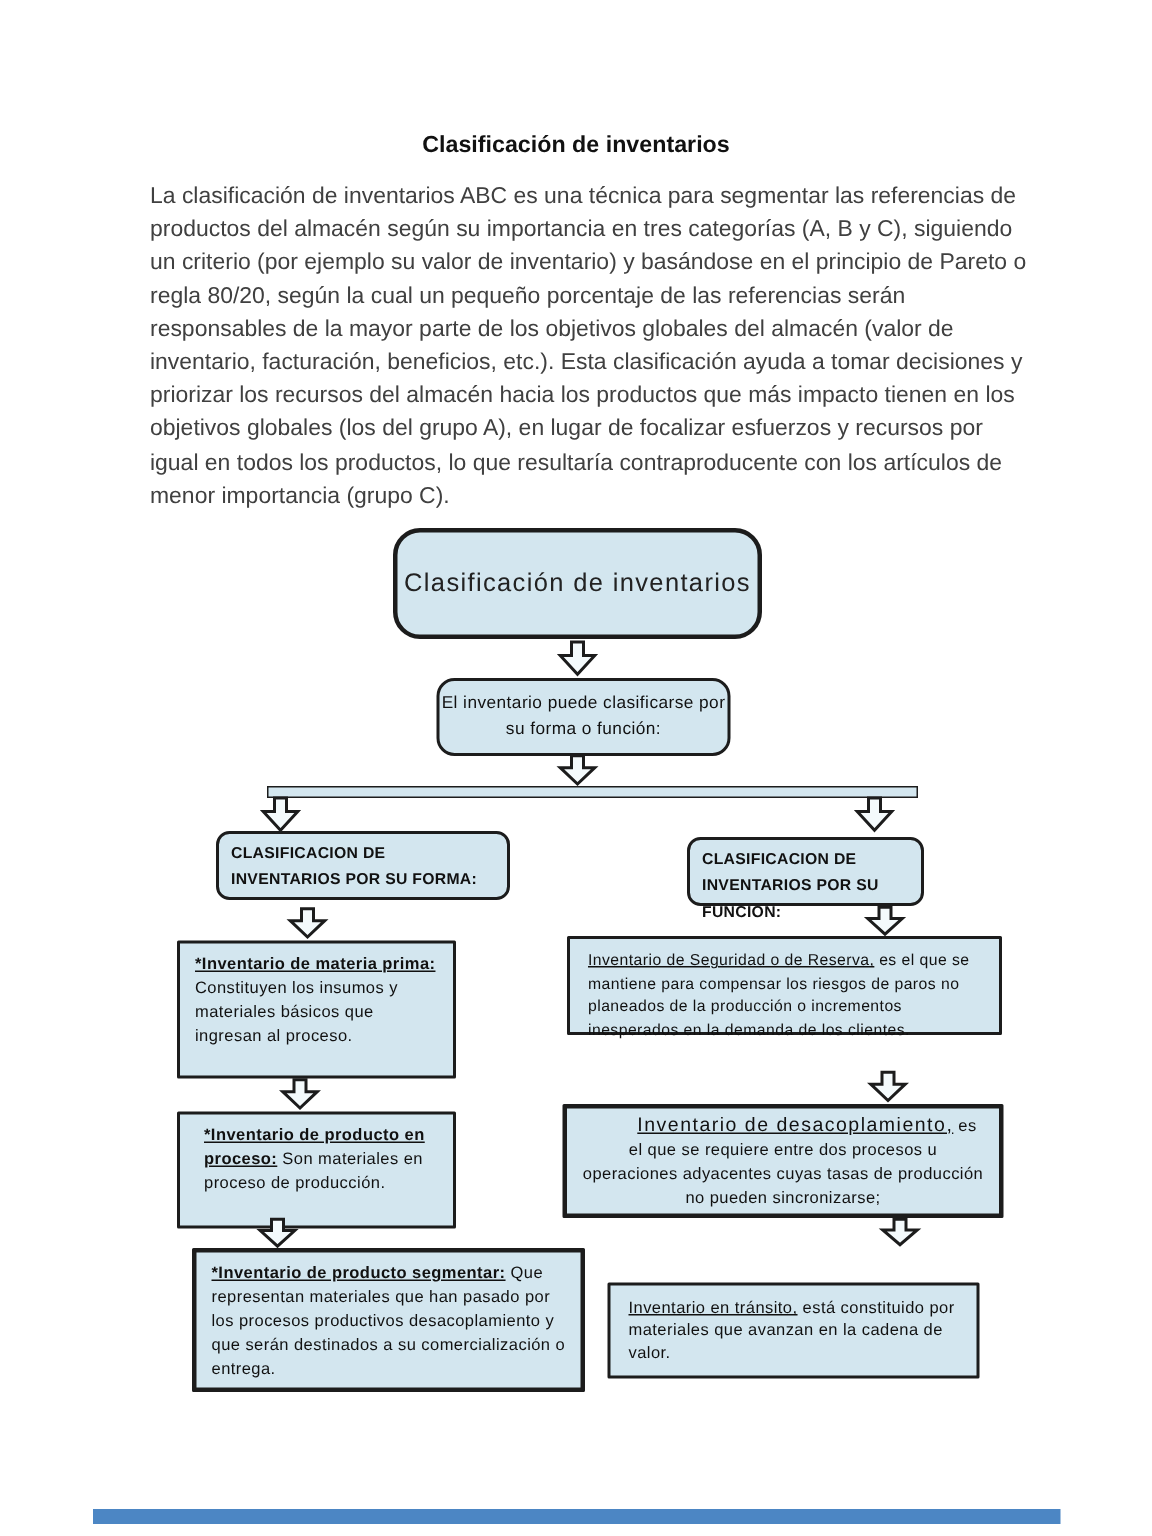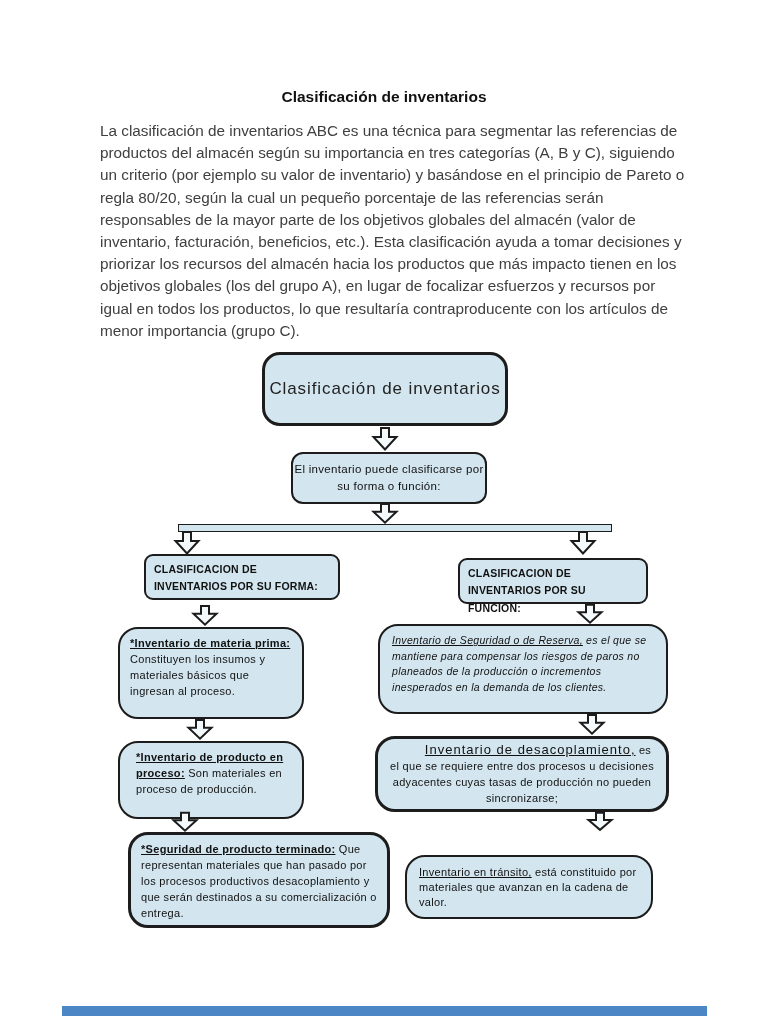--- a/index.html
+++ b/index.html
@@ -11,21 +11,21 @@
                  font-size:15.3px;line-height:22.2px;color:#404040;}
   
   .node{position:absolute;background:#d3e6ef;border:2px solid #1c1c1c;box-sizing:border-box;
         font-size:11px;letter-spacing:0.3px;color:#111;}
   .centered{display:flex;align-items:center;justify-content:center;text-align:center;}
   .root-node{border-width:3px;border-radius:18px;font-size:17px;letter-spacing:0.9px;
              line-height:1.5;color:#222;}
   .intro-node{border-radius:12px;font-size:11.5px;line-height:1.5;}
   .header-node{border-radius:9px;border-width:2.5px;font-weight:bold;font-size:10.5px;
                letter-spacing:0.2px;line-height:1.65;padding:5px 8px;border-radius:9px;}
-  .body-node{border-radius:20px;padding:6px 10px;line-height:16px;}
+  .body-node{border-radius:1px;padding:6px 10px;line-height:16px;}
   .lead-b{font-weight:bold;text-decoration:underline;}
   .lead-u{text-decoration:underline;}
   .lead-big{text-decoration:underline;font-size:13px;letter-spacing:1px;margin-left:32px;}
   .split-bar{position:absolute;left:178px;top:524px;width:434px;height:8px;
              background:#d3e6ef;border:1.5px solid #1c1c1c;box-sizing:border-box;}
   .arrow{position:absolute;overflow:visible;}
   .arrow path{fill:#f4fafc;stroke:#1c1c1c;stroke-width:2;vector-effect:non-scaling-stroke;
               stroke-linejoin:miter;}
   .bottom-bar{position:absolute;left:62px;top:1006px;width:645px;height:10px;background:#4c86c4;}
 </style>
@@ -61,21 +61,21 @@
     <svg class="arrow" style="left:174px;top:531px;width:26px;height:24px" viewBox="0 0 26 24" preserveAspectRatio="none">
       <path d="M9 1 H17 V10 H24.5 L13 22.5 L1.5 10 H9 Z"></path>
       </svg>
     <svg class="arrow" style="left:570px;top:531px;width:26px;height:24px" viewBox="0 0 26 24" preserveAspectRatio="none">
       <path d="M9 1 H17 V10 H24.5 L13 22.5 L1.5 10 H9 Z"></path>
       </svg>
 
     <div class="node header-node" style="left:115px;top:554px;width:196px;height:46px;margin-left:29px;">
       <span>CLASIFICACION DE INVENTARIOS POR SU FORMA:</span>
     </div>
-    <div class="node header-node" style="left:458px;top:558px;width:190px;height:46px;">
+    <div class="node header-node" style="left:458px;top:558px;width:158px;height:46px;">
       <span>CLASIFICACION DE INVENTARIOS POR SU FUNCION:</span>
     </div>
 
     <svg class="arrow" style="left:192px;top:605px;width:26px;height:21px" viewBox="0 0 26 24" preserveAspectRatio="none">
       <path d="M9 1 H17 V10 H24.5 L13 22.5 L1.5 10 H9 Z"></path>
       </svg>
 
     <div class="node body-node" style="left:118px;top:627px;width:186px;height:92px;">
       <span class="lead-b">*Inventario de materia prima:</span>
       <span>Constituyen los insumos y materiales básicos que ingresan al proceso.</span>
@@ -88,41 +88,41 @@
     <div class="node body-node" style="left:118px;top:741px;width:186px;height:78px;padding-left:16px;">
       <span class="lead-b">*Inventario de producto en proceso:</span>
       <span>Son materiales en proceso de producción.</span>
     </div>
 
     <svg class="arrow" style="left:172px;top:812px;width:26px;height:20px" viewBox="0 0 26 24" preserveAspectRatio="none">
       <path d="M9 1 H17 V10 H24.5 L13 22.5 L1.5 10 H9 Z"></path>
       </svg>
 
     <div class="node body-node" style="left:128px;top:832px;width:262px;height:96px;border-width:3px;">
-      <span class="lead-b">*Seguridad de producto terminado:</span>
+      <span class="lead-b">*Inventario de producto segmentar:</span>
       <span>Que representan materiales que han pasado por los procesos productivos desacoplamiento y que serán destinados a su comercialización o entrega.</span>
     </div>
 
     <svg class="arrow" style="left:577px;top:604px;width:26px;height:20px" viewBox="0 0 26 24" preserveAspectRatio="none">
       <path d="M9 1 H17 V10 H24.5 L13 22.5 L1.5 10 H9 Z"></path>
       </svg>
 
-    <div class="node body-node" style="left:378px;top:624px;width:290px;height:90px;line-height:15.5px;font-size:10.5px;padding:7px 12px;font-style:italic;">
+    <div class="node body-node" style="left:378px;top:624px;width:290px;height:66px;line-height:15.5px;font-size:10.5px;padding:7px 12px;">
       <span class="lead-u">Inventario de Seguridad o de Reserva,</span>
       <span>es el que se mantiene para compensar los riesgos de paros no planeados de la producción o incrementos inesperados en la demanda de los clientes.</span>
     </div>
 
     <svg class="arrow" style="left:579px;top:714px;width:26px;height:21px" viewBox="0 0 26 24" preserveAspectRatio="none">
       <path d="M9 1 H17 V10 H24.5 L13 22.5 L1.5 10 H9 Z"></path>
       </svg>
 
     <div class="node body-node centered" style="left:375px;top:736px;width:294px;height:76px;border-width:3px;line-height:16px;">
       <span>
         <span class="lead-big">Inventario de desacoplamiento,</span>
-        <span>es el que se requiere entre dos procesos u decisiones adyacentes cuyas tasas de producción no pueden sincronizarse;</span>
+        <span>es el que se requiere entre dos procesos u operaciones adyacentes cuyas tasas de producción no pueden sincronizarse;</span>
       </span>
     </div>
 
     <svg class="arrow" style="left:587px;top:812px;width:26px;height:19px" viewBox="0 0 26 24" preserveAspectRatio="none">
       <path d="M9 1 H17 V10 H24.5 L13 22.5 L1.5 10 H9 Z"></path>
       </svg>
 
     <div class="node body-node" style="left:405px;top:831px;width:248px;height:64px;line-height:15px;padding:8px 12px;margin-top:24px;">
       <span class="lead-u">Inventario en tránsito,</span>
       <span>está constituido por materiales que avanzan en la cadena de valor.</span>

